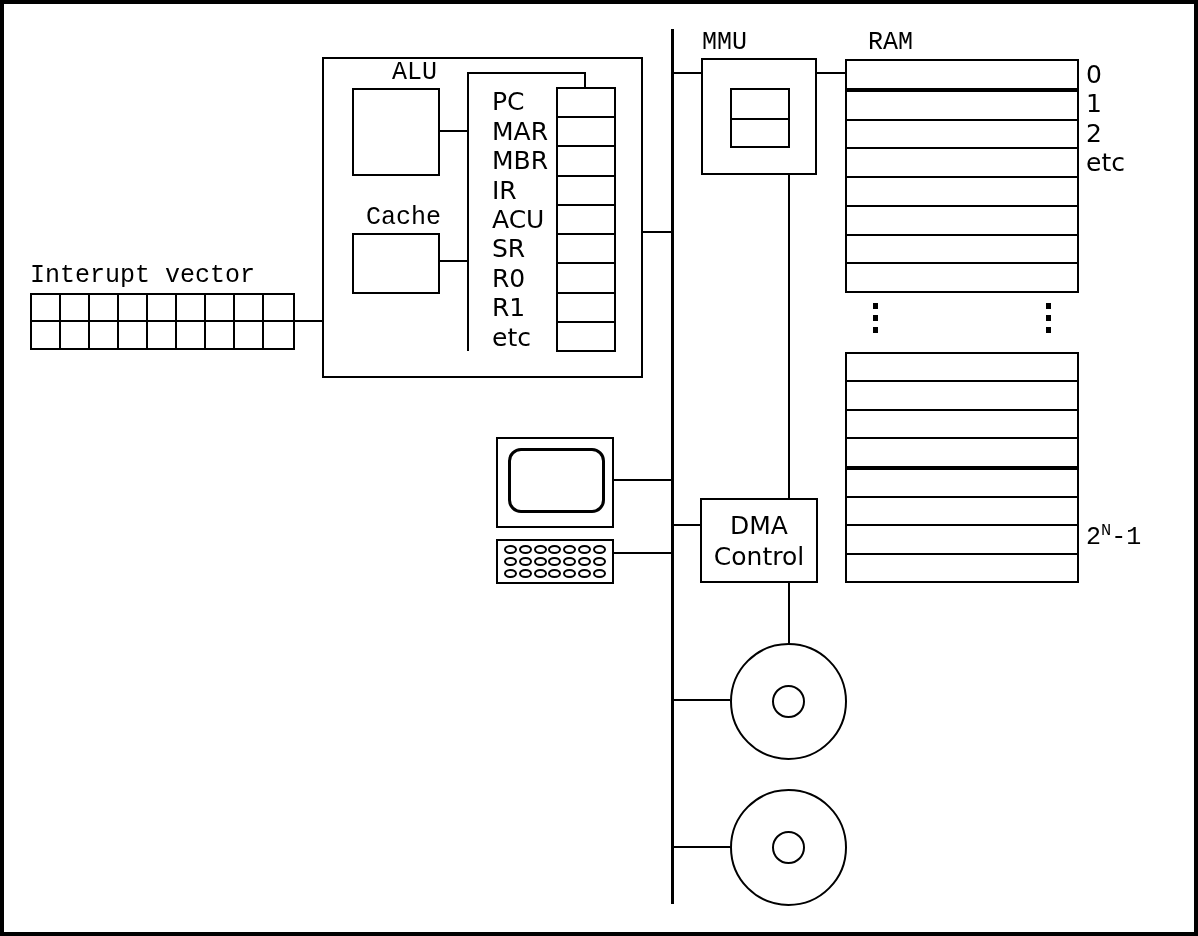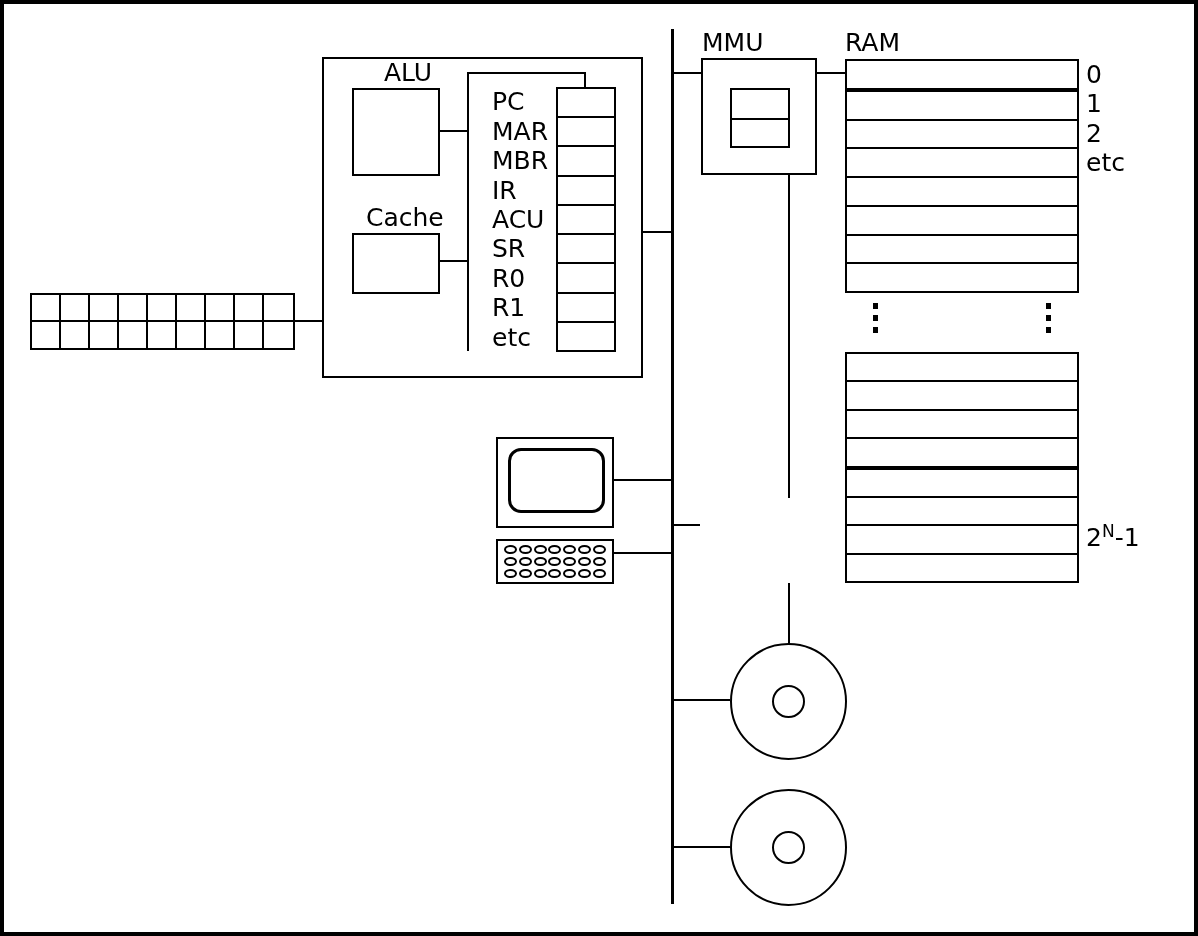--- a/index.html
+++ b/index.html
@@ -35,20 +35,21 @@
   .vline {
     position: absolute;
     width: 2px;
     background: #000000;
   }
   .lbl {
     position: absolute;
     font-size: 25px;
     line-height: 26px;
     white-space: nowrap;
+    font-family: Liberation Mono, monospace;
   }
   
   .reg-labels {
     position: absolute;
     left: 492px; top: 87px;
     width: 62px; height: 265px;
     display: flex;
     flex-direction: column;
   }
   .reg-labels > div {
@@ -186,20 +187,21 @@
     height: 2px;
     background: #000000;
   }
 </style>
 </head>
 <body>
 
 <div id="canvas">
   <div class="frame"></div>
 
+  <div class="lbl" style="left:30px; top:263px;">Interupt vector</div>
   <div class="iv-grid">
     <div></div>
       <div></div>
       <div></div>
       <div></div>
       <div></div>
       <div></div>
       <div></div>
       <div></div>
       <div></div>
@@ -209,21 +211,21 @@
       <div></div>
       <div></div>
       <div></div>
       <div></div>
       <div></div>
       <div></div>
   </div>
   <div class="hline" style="left:293px; top:320px; width:32px;"></div>
 
   <div class="box" style="left:322px; top:57px; width:321px; height:321px;"></div>
-  <div class="lbl" style="left:384px; top:60px;">ALU</div>
+  <div class="lbl" style="left:392px; top:60px;">ALU</div>
   <div class="box" style="left:352px; top:88px; width:88px; height:88px;"></div>
   <div class="lbl" style="left:366px; top:205px;">Cache</div>
   <div class="box" style="left:352px; top:233px; width:88px; height:61px;"></div>
   <div class="hline" style="left:439px; top:130px; width:30px;"></div>
   <div class="hline" style="left:439px; top:260px; width:30px;"></div>
   <div class="vline" style="left:467px; top:73px; height:278px;"></div>
   <div class="hline" style="left:467px; top:72px; width:119px;"></div>
   <div class="vline" style="left:584px; top:72px; height:16px;"></div>
 
   <div class="reg-labels">
@@ -254,21 +256,21 @@
 
   <div class="lbl" style="left:702px; top:30px;">MMU</div>
   <div class="box" style="left:701px; top:58px; width:116px; height:117px;">
     <div class="mmu-inner-top">
       <div class="mmu-divider"></div>
     </div>
   </div>
   <div class="hline" style="left:672px; top:72px; width:29px;"></div>
   <div class="hline" style="left:817px; top:72px; width:28px;"></div>
 
-  <div class="lbl" style="left:845px; top:30px;">RAM</div>
+  <div class="lbl" style="left:868px; top:30px;">RAM</div>
   <div class="box cell-stack" style="left:845px; top:59px; width:234px; height:234px;">
     <div class="thick"></div>
     <div></div>
     <div></div>
     <div></div>
     <div></div>
     <div></div>
     <div></div>
     <div></div>
   </div>
@@ -295,20 +297,26 @@
     <div class="thick"></div>
     <div></div>
     <div></div>
     <div></div>
     <div></div>
   </div>
   <div class="lbl" style="left:1086px; top:525px;"><span>2</span><span class="sup">N</span><span>-1</span></div>
 
   <div class="vline" style="left:788px; top:175px; height:323px;"></div>
 
+  <div class="box" style="left:700px; top:498px; width:118px; height:85px;">
+    <div class="dma-text">
+      <div>DMA</div>
+      <div>Control</div>
+    </div>
+  </div>
   <div class="hline" style="left:672px; top:524px; width:28px;"></div>
   <div class="vline" style="left:788px; top:583px; height:61px;"></div>
 
   <div class="box" style="left:496px; top:437px; width:118px; height:91px;">
     <div class="screen"></div>
   </div>
   <div class="hline" style="left:614px; top:479px; width:58px;"></div>
 
   <div class="box" style="left:496px; top:539px; width:118px; height:45px;">
     <div class="kb-rows">

